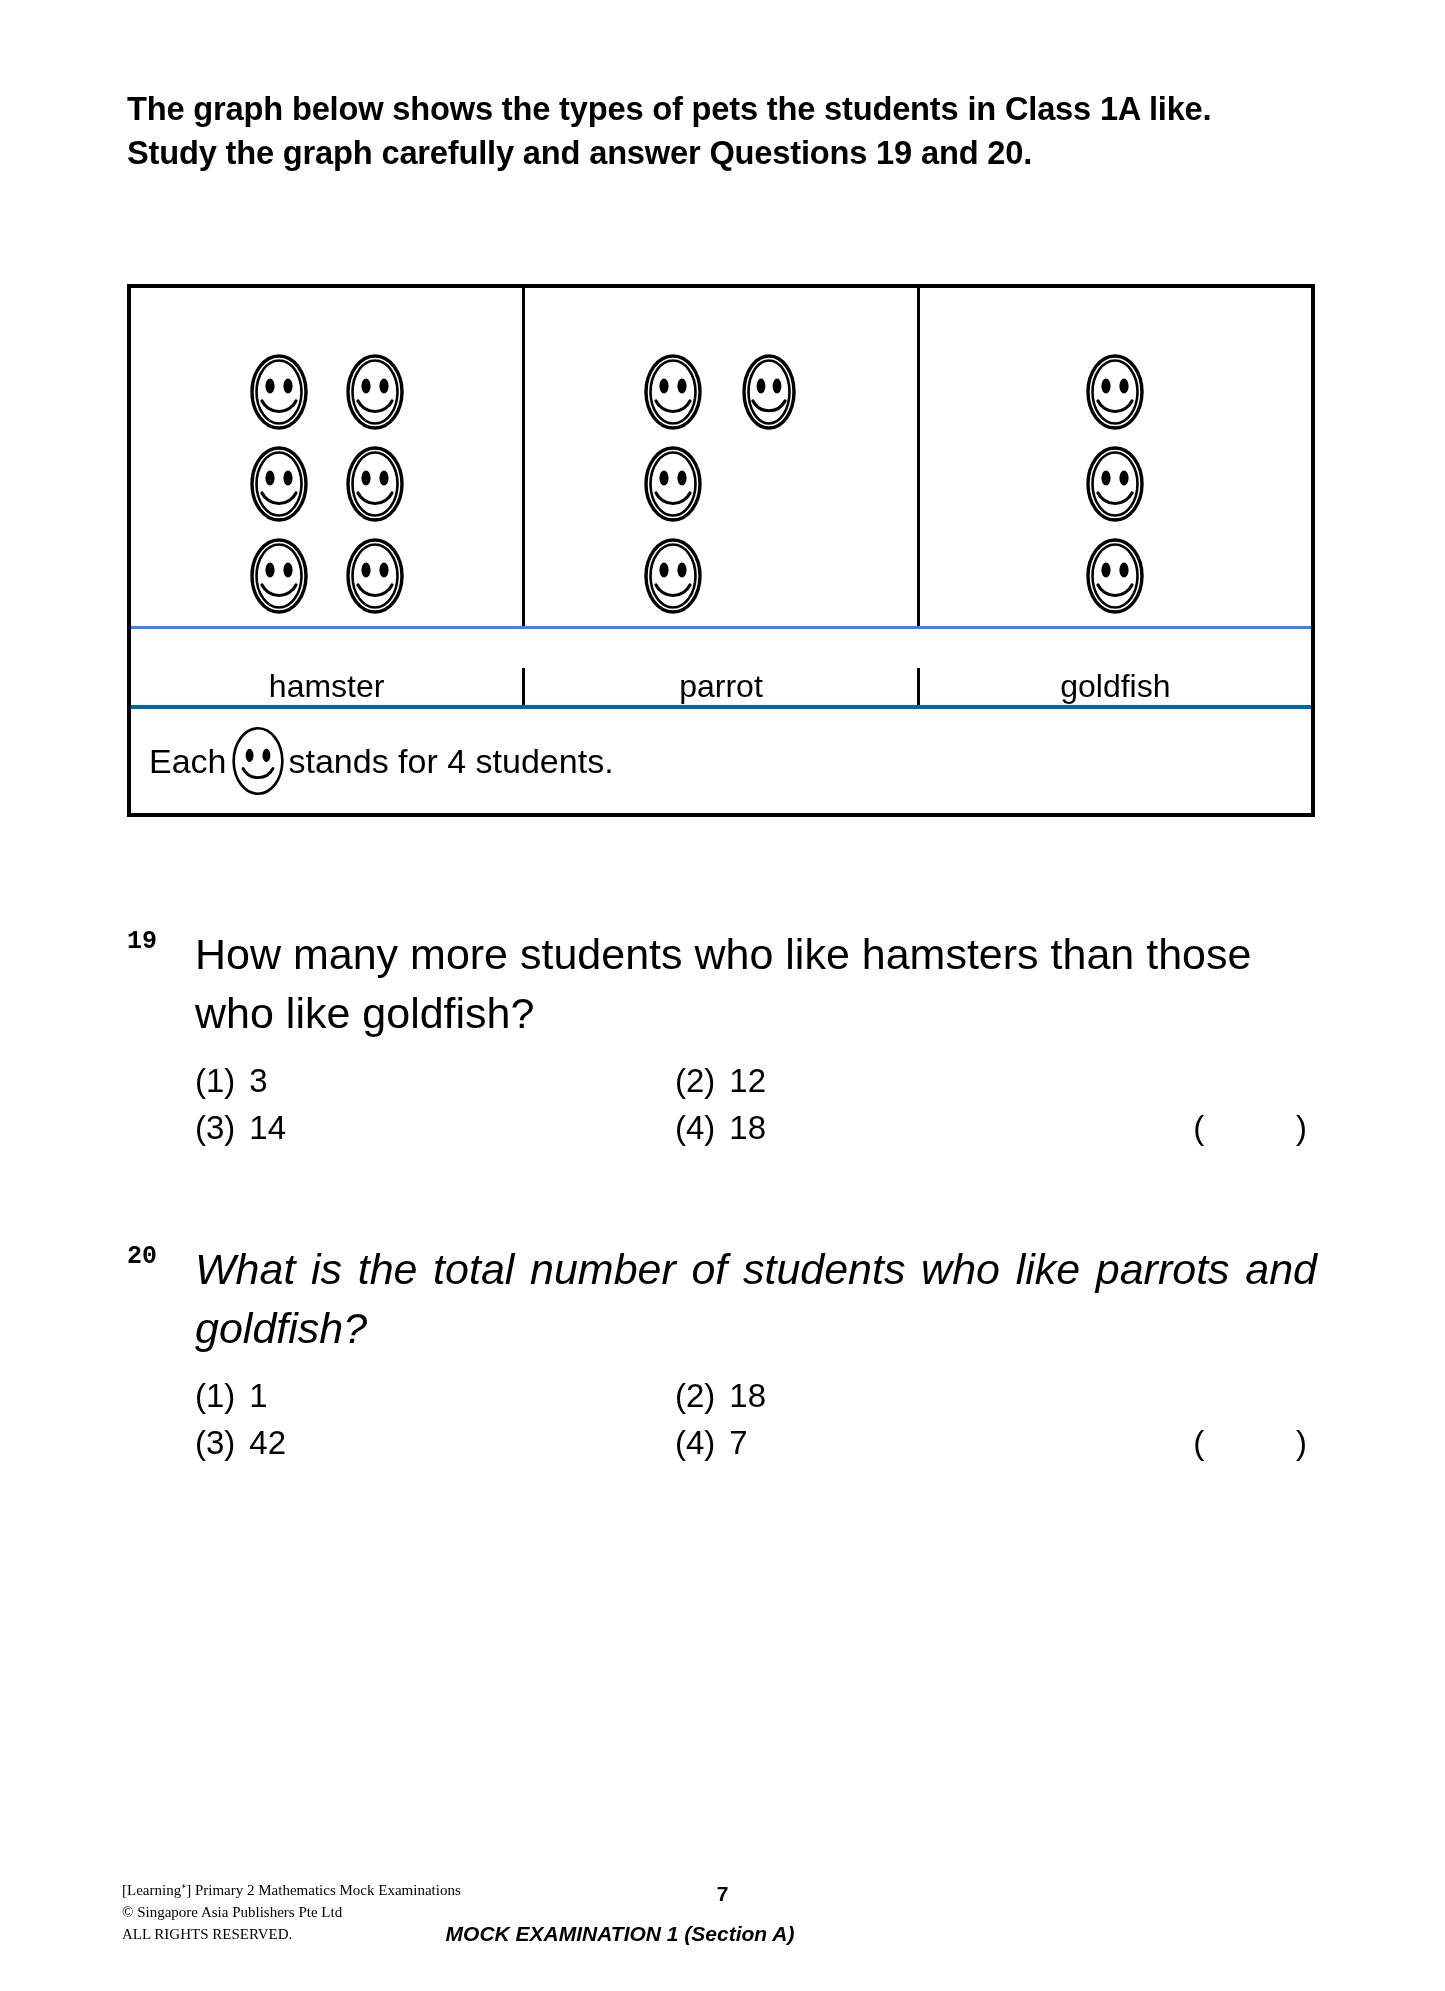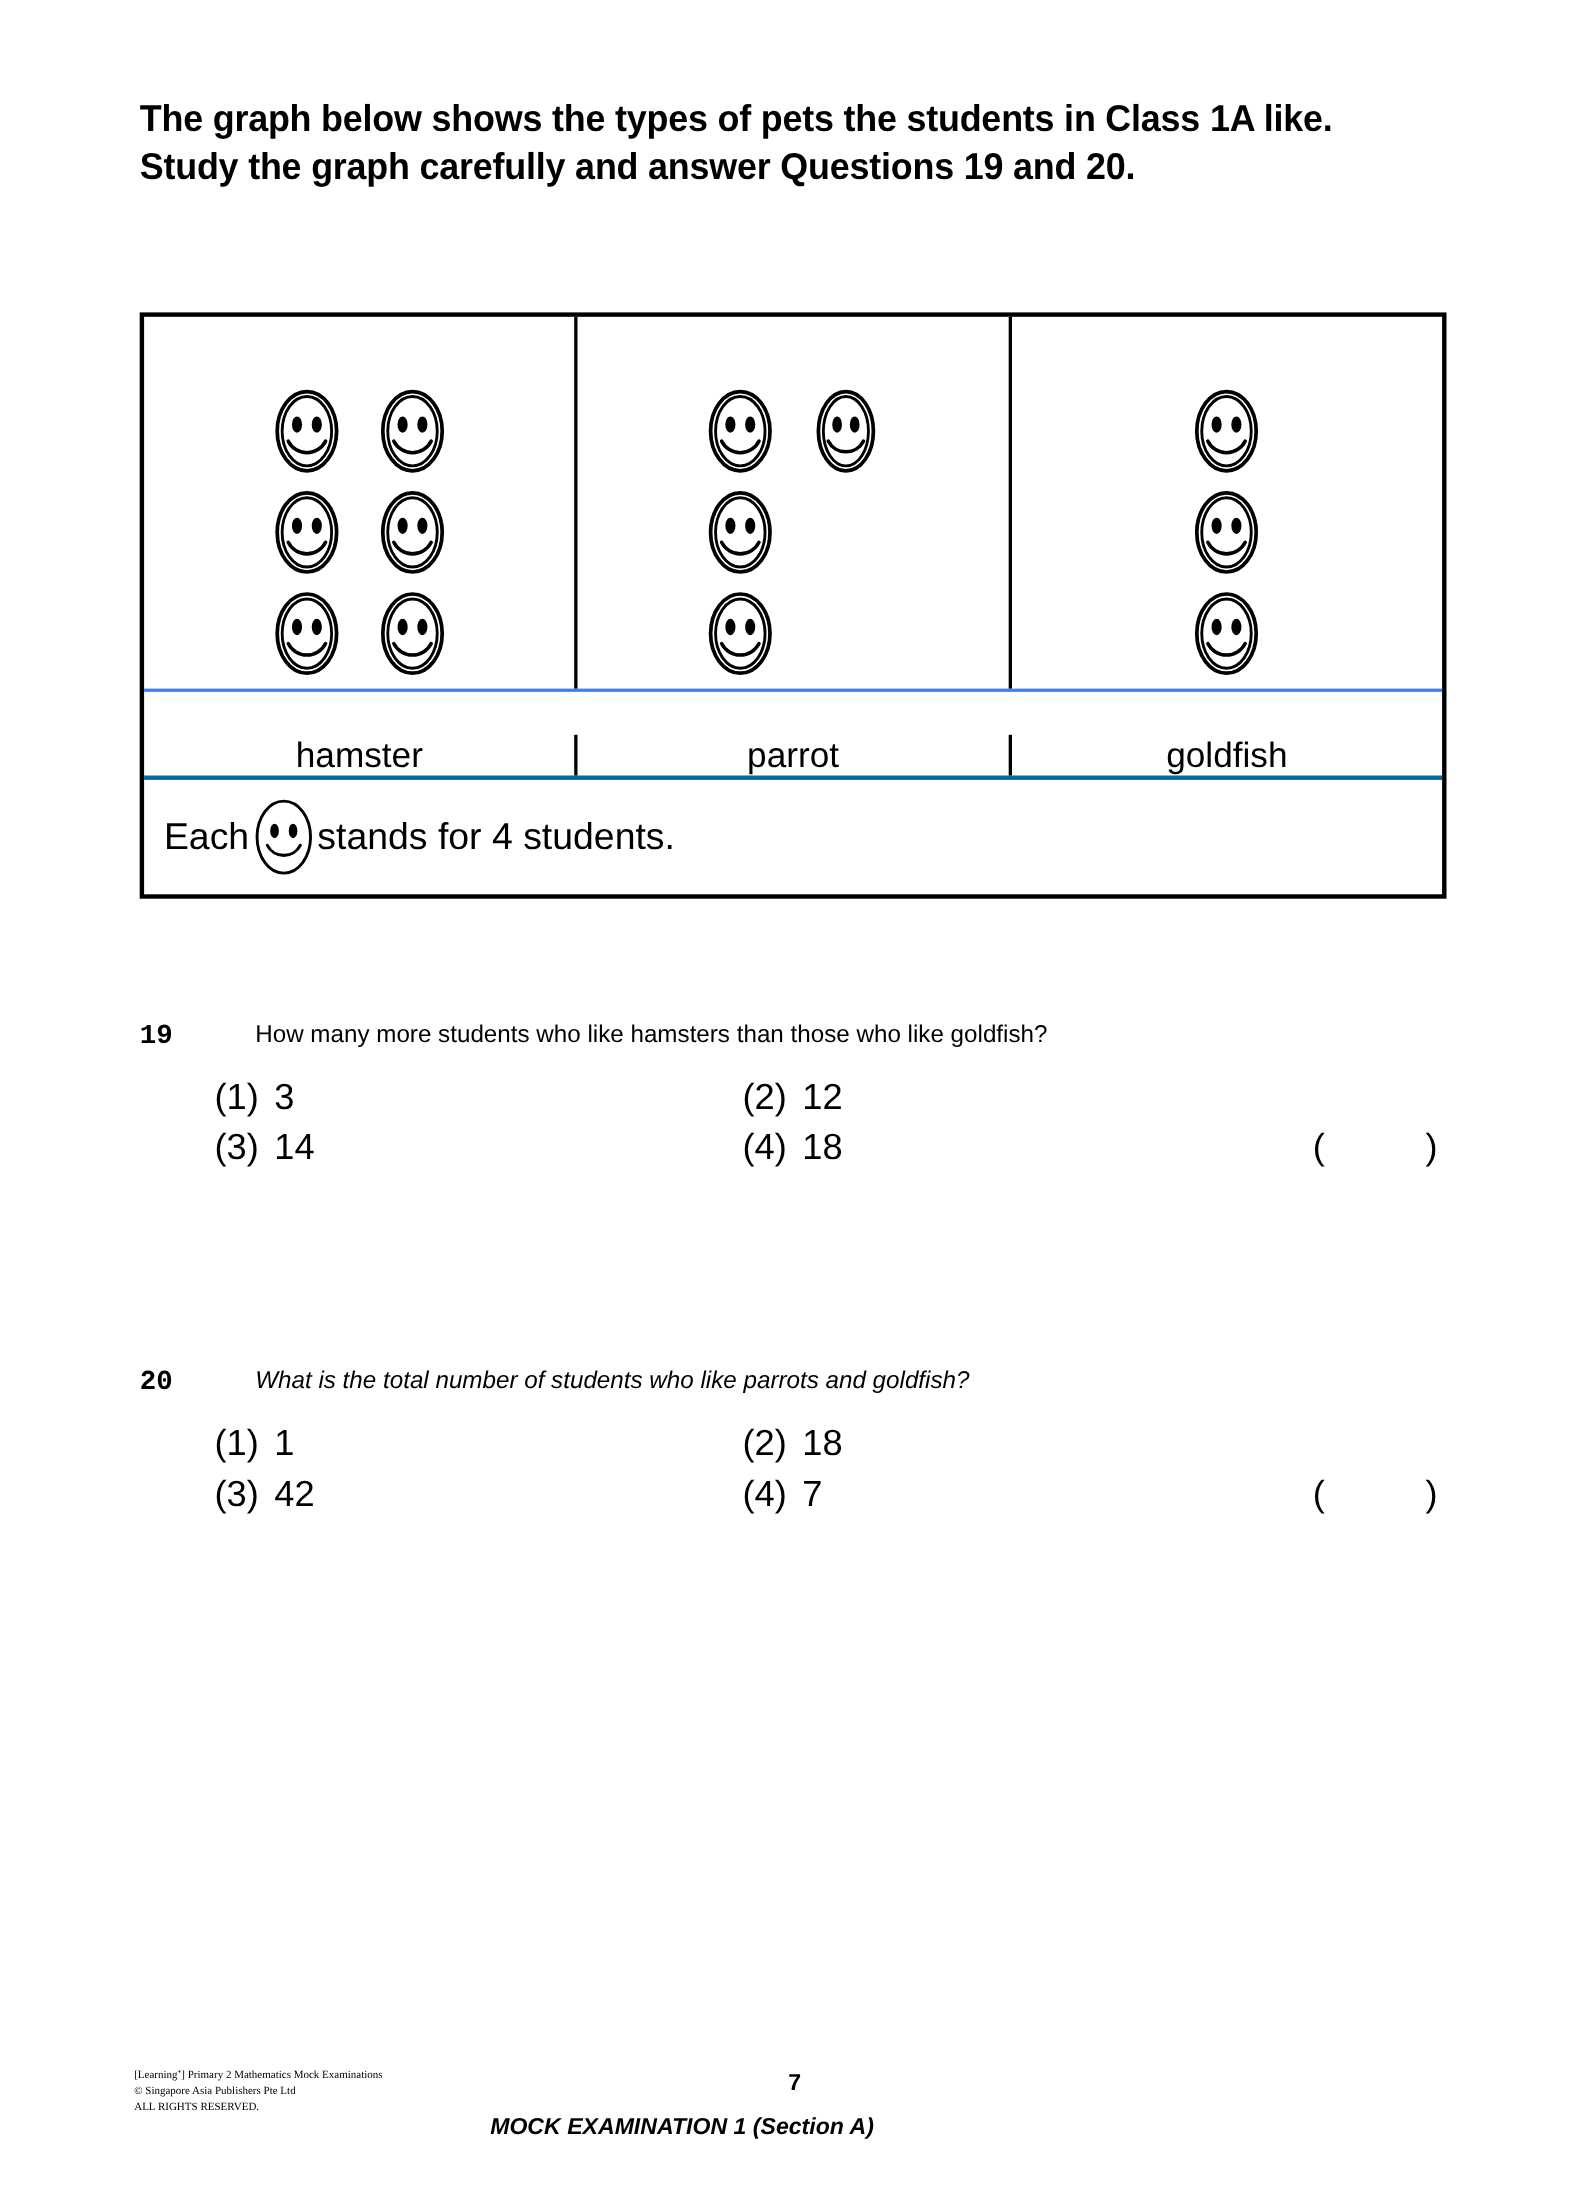--- a/index.html
+++ b/index.html
@@ -132,23 +132,22 @@
   .q-num {
     width: 68px;
     flex: 0 0 68px;
     font-weight: bold;
     font-size: 25px;
     line-height: 1.38;
     font-family: Liberation Mono, monospace;
   }
   .q-text {
     flex: 1 1 auto;
-    font-size: 22px;
+    font-size: 43px;
     line-height: 1.38;
-    margin-left: 37px;
   }
   .q-text.justify { text-align: justify; text-align-last: left; font-style: italic; }
 
   .options {
     margin-top: 14px;
     margin-left: 68px;
     position: relative;
     width: 1122px;
   }
   .opt-line {
@@ -181,21 +180,21 @@
     left: 0;
     top: 1880px;
     width: 1445px;
     height: 110px;
   }
   .footer-left {
     position: absolute;
     left: 122px;
     top: 0;
     font-family: "Liberation Serif", serif;
-    font-size: 10px;
+    font-size: 15px;
     line-height: 1.45;
   }
   .footer-page {
     position: absolute;
     left: 0;
     top: 2px;
     width: 1445px;
     text-align: center;
     font-weight: bold;
     font-size: 21px;

